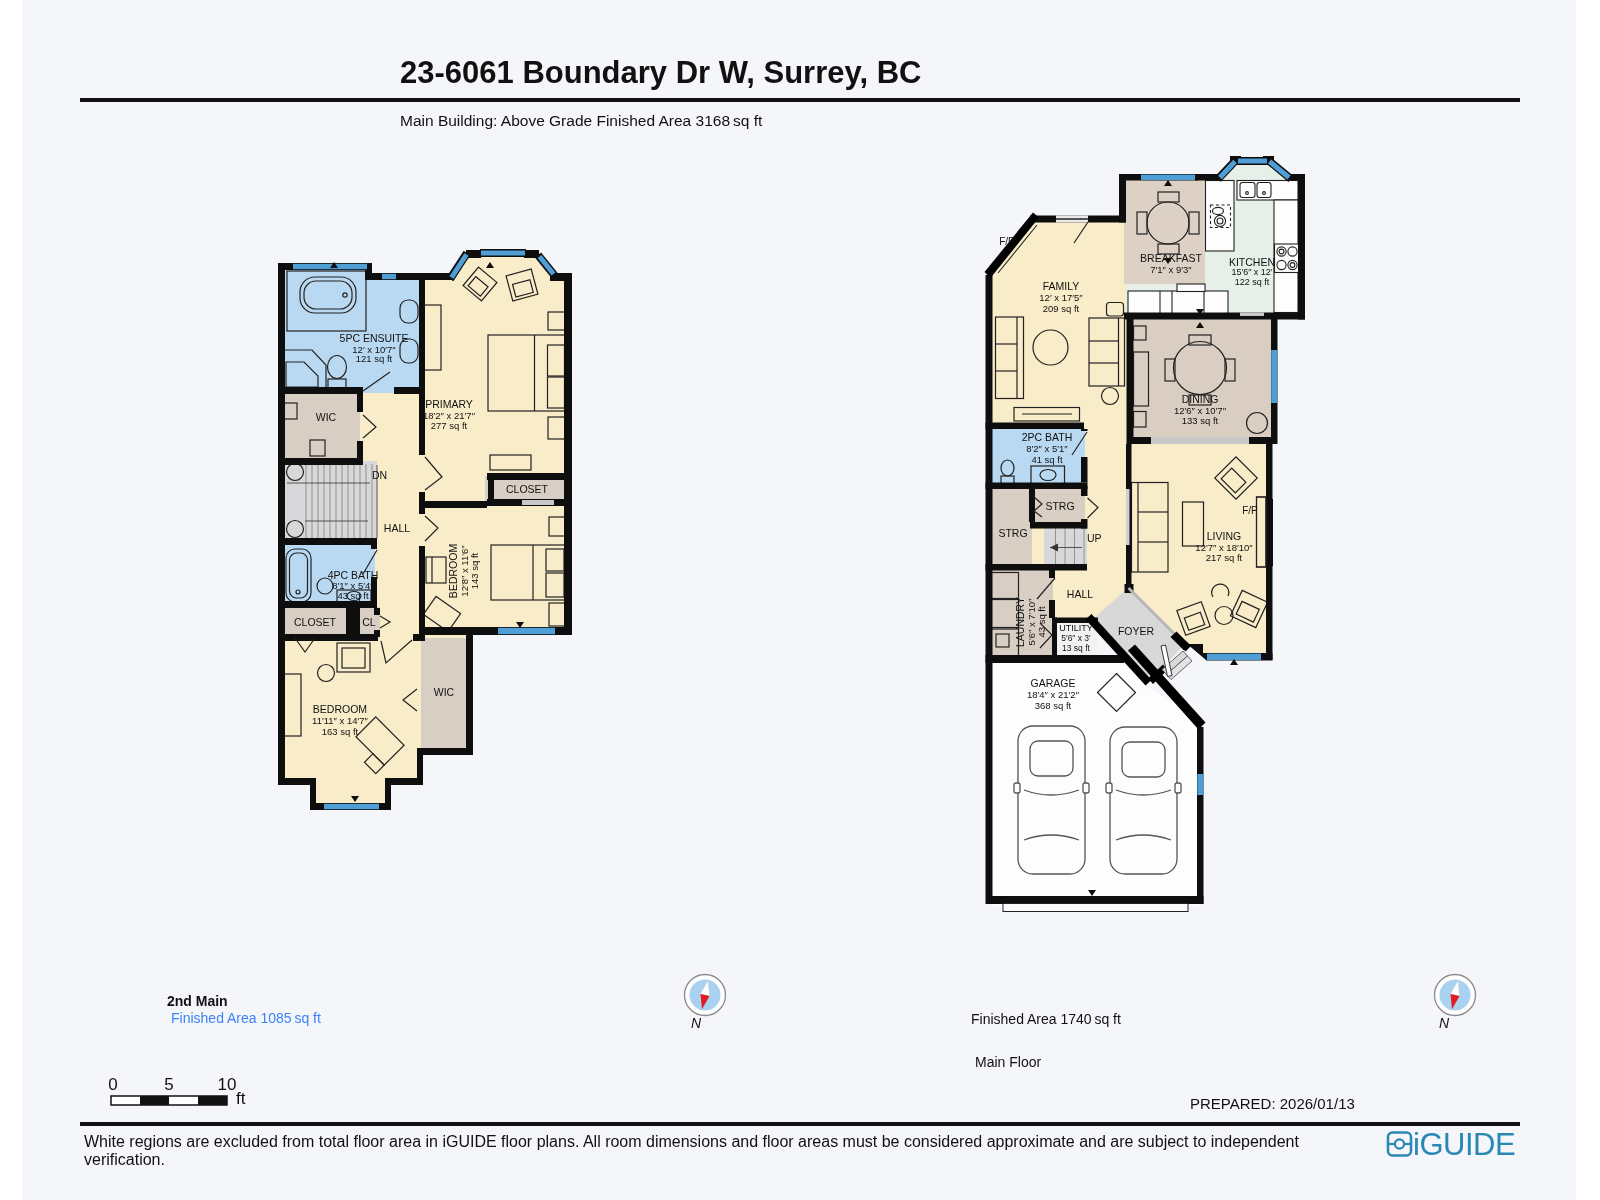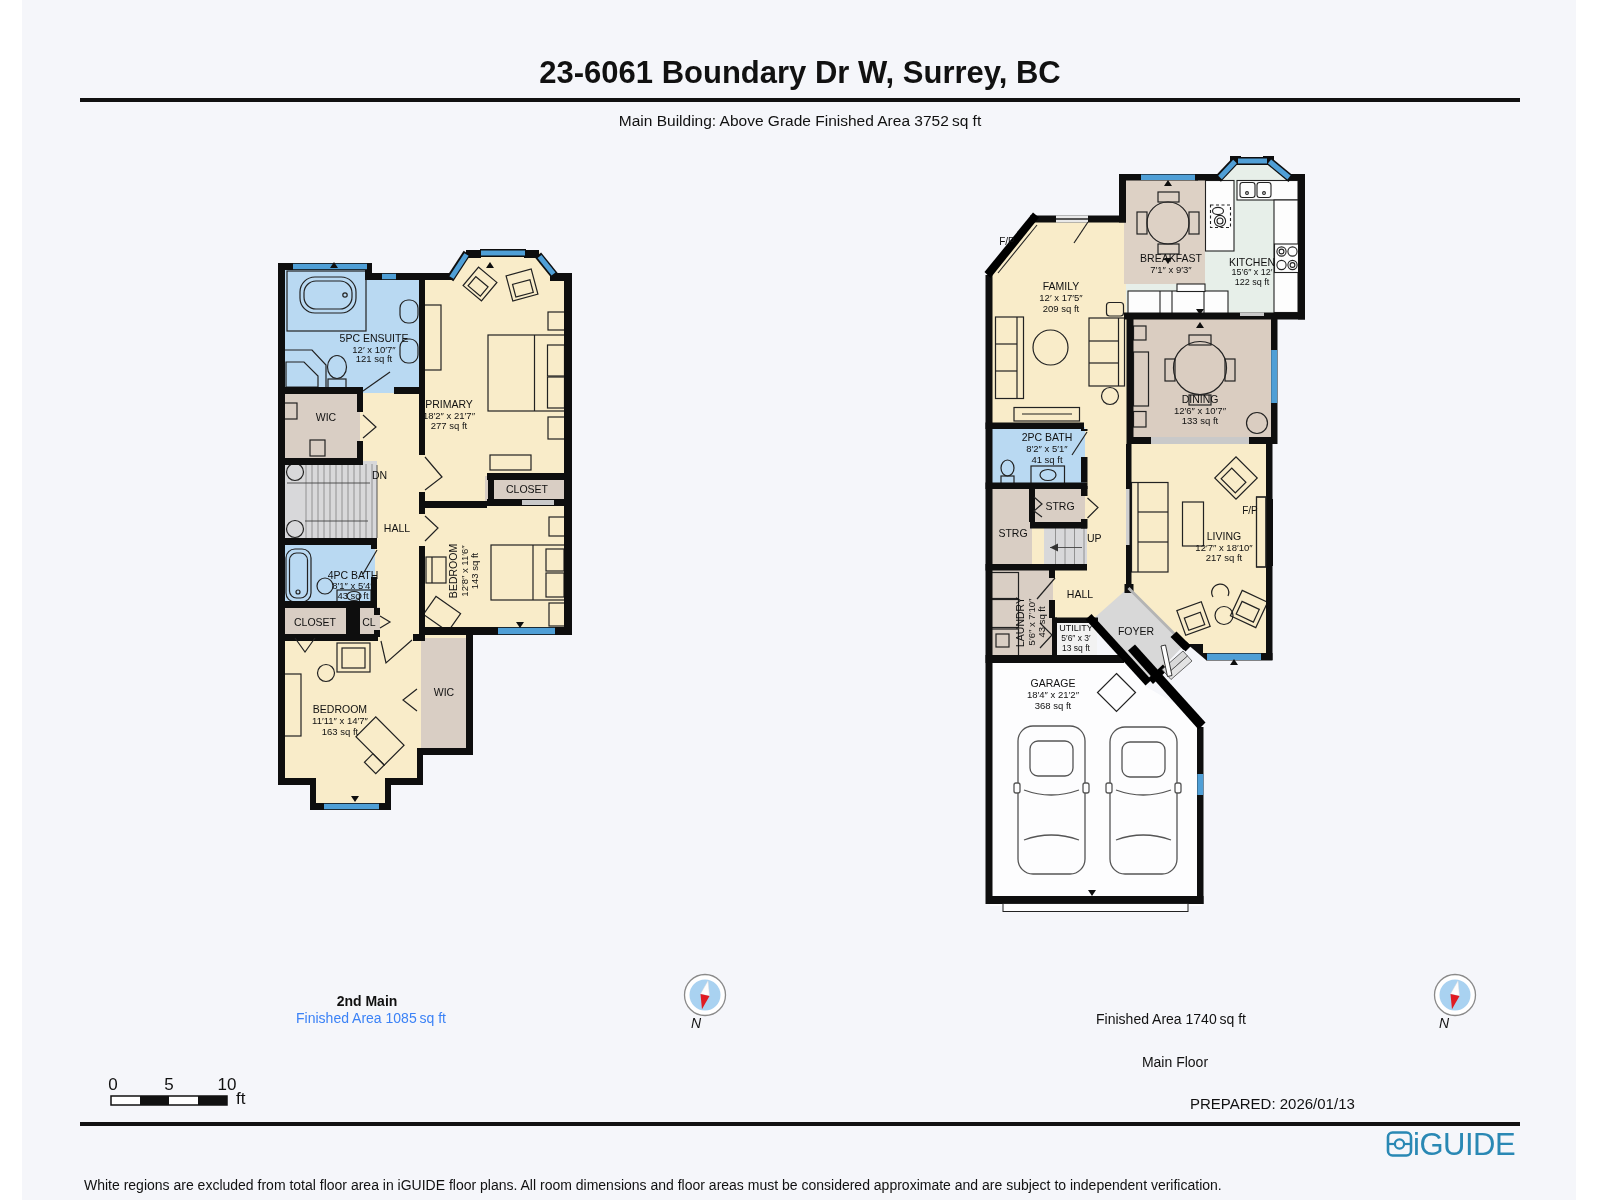--- a/index.html
+++ b/index.html
@@ -1,42 +1,42 @@
 <!DOCTYPE html>
 <html><head>
 <meta charset="utf-8">
 <style>
   html,body{margin:0;padding:0;}
   body{width:1600px;height:1200px;background:#ffffff;font-family:"Liberation Sans",sans-serif;position:relative;overflow:hidden;}
   .page{position:absolute;left:22px;top:0;width:1554px;height:1200px;background:#f5f6fa;}
   .abs{position:absolute;}
-  .ctr{text-align:center;}
+  .ctr{}
 </style>
 </head>
 <body>
 
 <div class="page"></div>
 
 <div class="abs ctr" style="left:400px;top:55px;width:800px;font-size:31px;font-weight:bold;color:#111;">23-6061 Boundary Dr W, Surrey, BC</div>
 
 <div class="abs" style="left:80px;top:98px;width:1440px;height:4px;background:#111;"></div>
 
-<div class="abs ctr" style="left:400px;top:112px;width:800px;font-size:15.5px;color:#111;">Main Building: Above Grade Finished Area 3752 sq ft</div>
+<div class="abs ctr" style="left:400px;top:112px;width:800px;font-size:15.5px;color:#111;">Main Building: Above Grade Finished Area 3168 sq ft</div>
 
 <div class="abs ctr" style="left:167px;top:993px;width:400px;font-size:14px;font-weight:bold;color:#111;">2nd Main</div>
 <div class="abs ctr" style="left:171px;top:1010px;width:400px;font-size:14px;color:#3b82f6;">Finished Area 1085 sq ft</div>
 
 <div class="abs ctr" style="left:975px;top:1054px;width:400px;font-size:14px;font-weight:normal;color:#111;">Main Floor</div>
 <div class="abs ctr" style="left:971px;top:1011px;width:400px;font-size:14px;color:#111;">Finished Area 1740 sq ft</div>
 
 <div class="abs" style="left:1190px;top:1095px;width:300px;font-size:15px;color:#111;">PREPARED: 2026/01/13</div>
 
 <div class="abs" style="left:80px;top:1122px;width:1440px;height:3.5px;background:#111;"></div>
 
-<div class="abs" style="left:84px;top:1133px;width:1300px;font-size:14px;color:#111;margin-top:44px;">White regions are excluded from total floor area in iGUIDE floor plans. All room dimensions and floor areas must be considered approximate and are subject to independent verification.</div>
+<div class="abs" style="left:84px;top:1133px;width:1300px;font-size:16px;color:#111;">White regions are excluded from total floor area in iGUIDE floor plans. All room dimensions and floor areas must be considered approximate and are subject to independent verification.</div>
 
 <svg class="abs" style="left:95px;top:1070px;" width="170" height="45" viewBox="95 1070 170 45">
   <text x="113" y="1090" font-size="17" fill="#111" text-anchor="middle">0</text>
   <text x="169" y="1090" font-size="17" fill="#111" text-anchor="middle">5</text>
   <text x="227" y="1090" font-size="17" fill="#111" text-anchor="middle">10</text>
   <rect x="111" y="1096" width="116" height="9" fill="#fff" stroke="#111" stroke-width="1.5"></rect>
   <rect x="140" y="1096" width="29" height="9" fill="#111"></rect>
   <rect x="198" y="1096" width="29" height="9" fill="#111"></rect>
   <text x="236" y="1104" font-size="17" fill="#111">ft</text>
 </svg>

